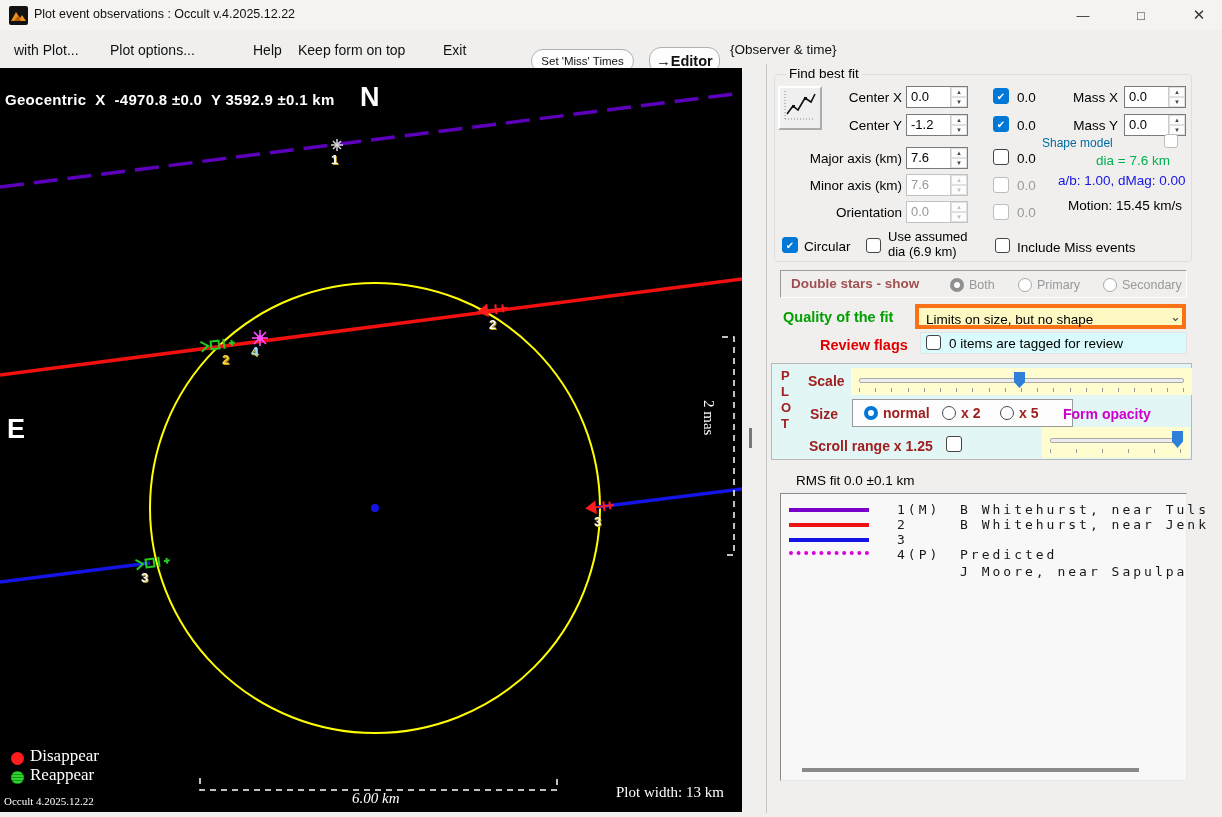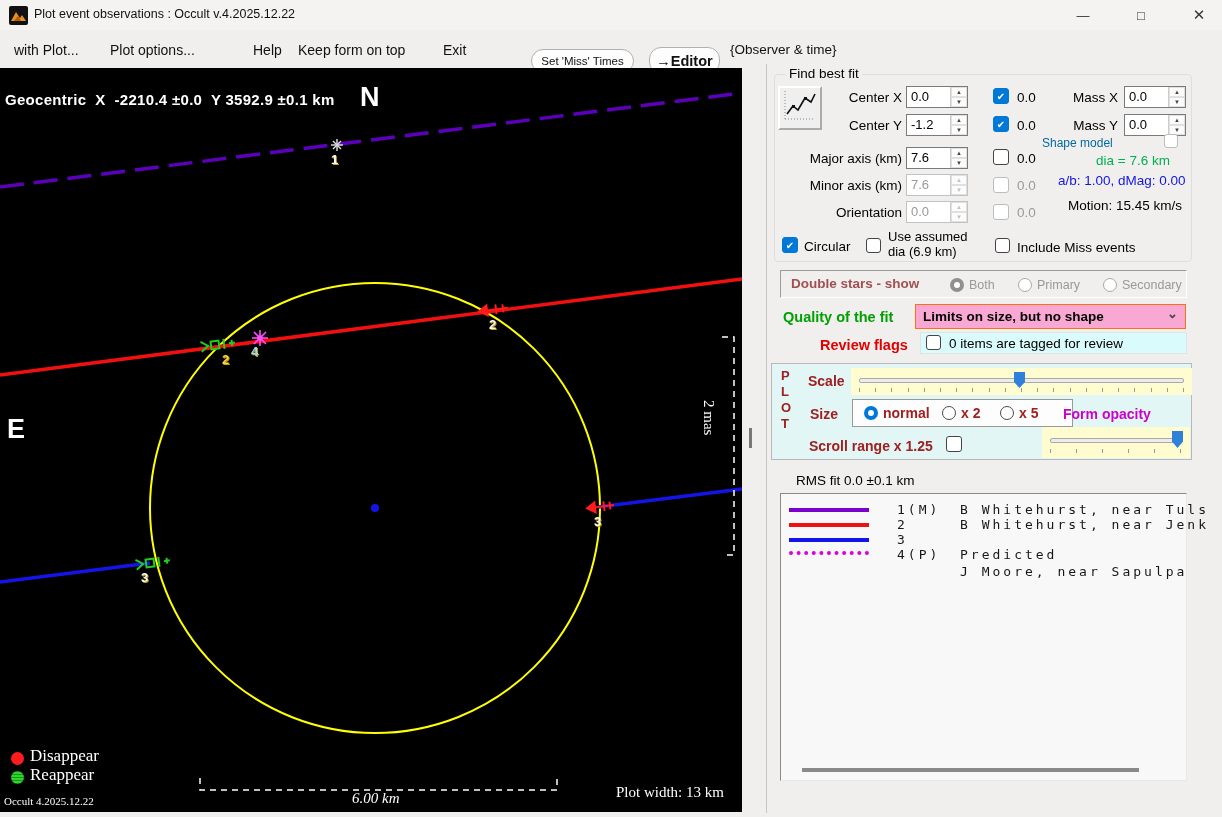--- a/index.html
+++ b/index.html
@@ -40,21 +40,21 @@
              background:#fcfcfc;border:1px solid #e0e0e0;}
   .numinput.disabled .spin span{color:#c0c0c0;}
   .cb{position:absolute;box-sizing:border-box;background:#fff;border:1px solid #454545;border-radius:3px;}
   .cb.checked{background:#0078d7;border-color:#0078d7;color:#fff;display:flex;align-items:center;justify-content:center;font-size:10px;}
   .cb.disabled{border-color:#bdbdbd;}
   .radio{position:absolute;box-sizing:border-box;border-radius:50%;background:#fff;border:1px solid #4a4a4a;}
   .radio.sel{border:4px solid #0078d7;}
   .radio.disabled{border-color:#a8a8a8;}
   .radio.sel.disabled{border:4px solid #909090;}
   .etched{position:absolute;border:1px solid #9c9c9c;border-bottom-color:#fff;border-right-color:#fff;box-sizing:border-box;}
-  .select{position:absolute;background:#f9a8d4;border:1px solid #f97316;box-sizing:border-box;font-size:13.5px;color:#000;font-weight:bold;}
+  .select{position:absolute;background:#fef9c3;border:4px solid #f97316;box-sizing:border-box;font-size:13.5px;color:#000;}
   .cyan-field{position:absolute;background:#d9fbfb;box-sizing:border-box;border:1px solid #e3e3e3;}
   .plotpanel{position:absolute;left:771px;top:363px;width:421px;height:97px;background:#e3f6f6;border:1px solid #b8b8b8;box-sizing:border-box;}
   .dred{color:#a02020;font-weight:bold;font-size:14px;}
   .sliderbox{position:absolute;background:#fffccf;}
   .track{position:absolute;background:#ececec;border:1px solid #aaa;border-radius:2px;box-sizing:border-box;}
   .ticks{position:absolute;background:repeating-linear-gradient(to right,#999 0 1px,transparent 1px 16.2px);}
   .thumb{position:absolute;background:#2f80d8;clip-path:polygon(0 0,100% 0,100% 62%,50% 100%,0 62%);}
   .listbox{position:absolute;left:780px;top:493px;width:407px;height:288px;background:#f8f8f8;box-sizing:border-box;
            border:1px solid #8a8a8a;border-bottom-color:#e8e8e8;border-right-color:#e8e8e8;overflow:hidden;}
   .obs-num,.obs-name{position:absolute;font-family:"DejaVu Sans Mono",monospace;font-size:13px;letter-spacing:3px;color:#181818;white-space:pre;}
@@ -147,21 +147,21 @@
         <line x1="9" y1="-5" x2="9" y2="5"></line>
           <line x1="14" y1="0" x2="20" y2="0"></line>
           <line x1="17" y1="-3" x2="17" y2="3"></line>
       </g>
 
       <path d="M722 269 H734 V487 H722" fill="none" stroke="#fff" stroke-width="1.5" stroke-dasharray="6 5"></path>
 
       <path d="M200 710 V722 H557 V710" fill="none" stroke="#fff" stroke-width="1.5" stroke-dasharray="6 5"></path>
     </svg>
 
-    <div class="ptitle" style="left:5px;top:23px">Geocentric  X  -2210.4 ±0.0  Y 3592.9 ±0.1 km</div>
+    <div class="ptitle" style="left:5px;top:23px">Geocentric  X  -4970.8 ±0.0  Y 3592.9 ±0.1 km</div>
     <div class="cardinal" style="left:360px;top:14px">N</div>
     <div class="cardinal" style="left:7px;top:346px">E</div>
 
     <div class="mlabel" style="left:331px;top:84px">1</div>
     <div class="mlabel" style="left:222px;top:284px;color:#ffd34d">2</div>
     <div class="mlabel" style="left:489px;top:249px">2</div>
     <div class="mlabel" style="left:251px;top:276px;color:#9adcff">4</div>
     <div class="mlabel" style="left:594px;top:446px">3</div>
     <div class="mlabel" style="left:141px;top:502px">3</div>
 

